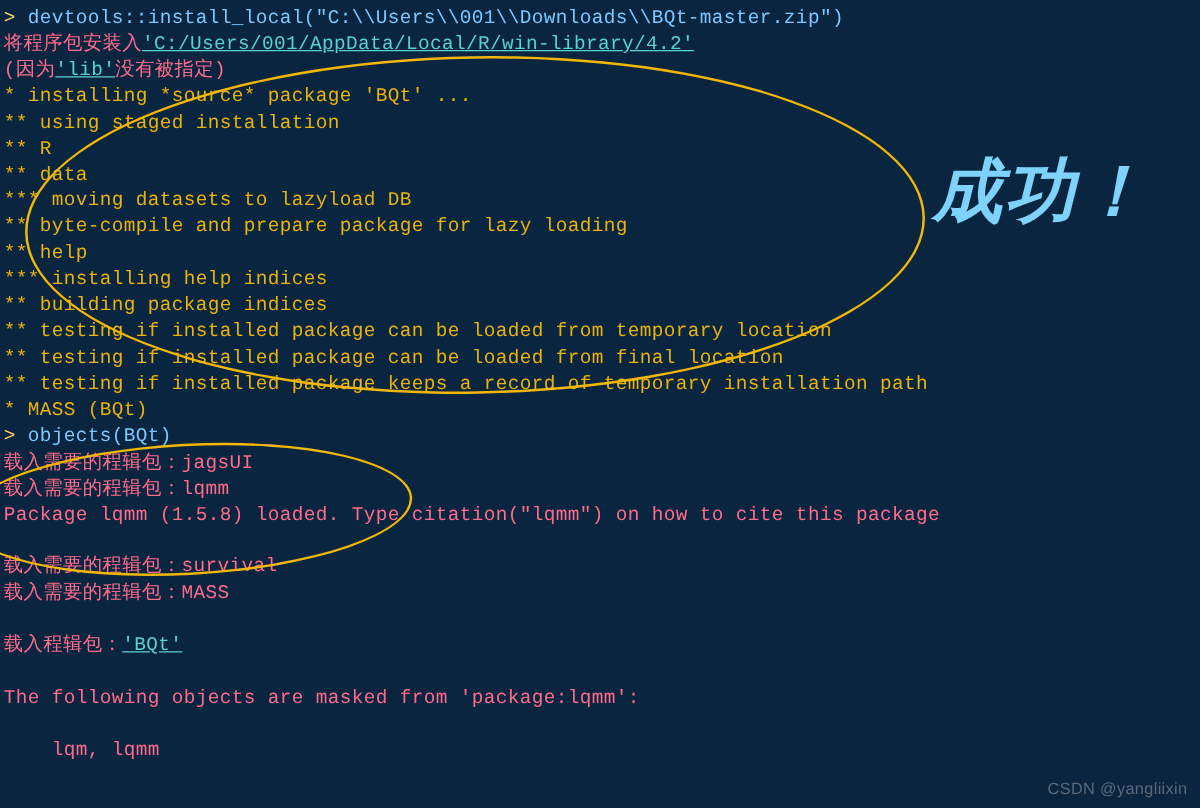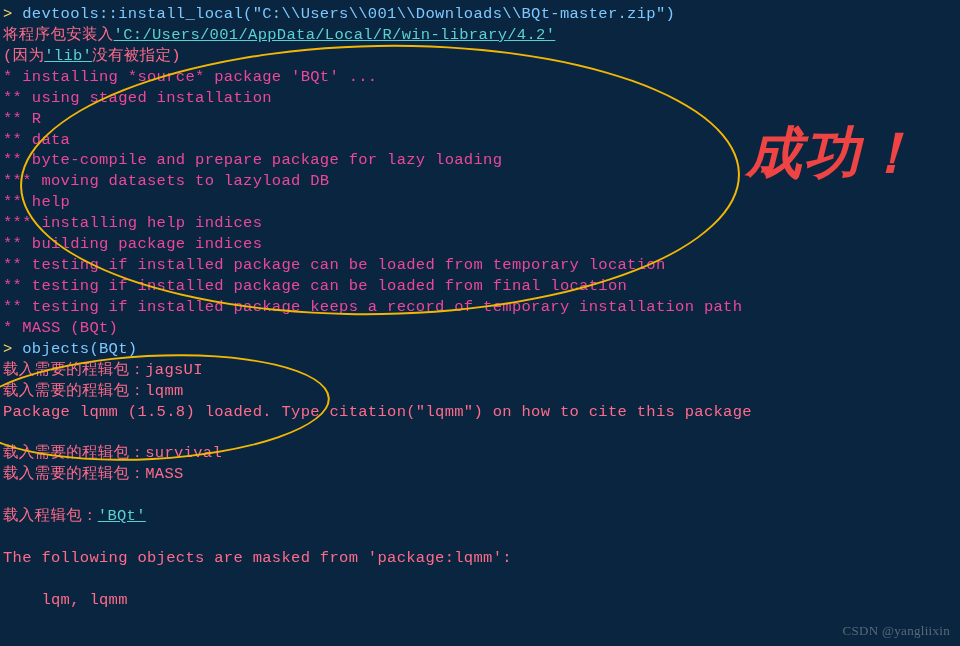--- a/index.html
+++ b/index.html
@@ -30,40 +30,40 @@
     }
     .msg-red {
       color: #ff6b8a;
       font-family: Liberation Mono, monospace;
     }
     .quote-cyan {
       color: #5ad1d1;
       text-decoration: underline;
     }
     .output-gray {
-      color: #ec4899;
+      color: #eab308;
     }
     .success-label {
       position: absolute;
       top: 115px;
       right: 40px;
       font-size: 56px;
       font-weight: 900;
-      color: #ef4444;
+      color: #7dd3fc;
       font-family: 'Microsoft YaHei', sans-serif;
       font-style: italic;
       letter-spacing: 2px;
     }
     .watermark {
       position: absolute;
       bottom: 6px;
       right: 10px;
       color: #5a6a78;
       font-size: 13px;
-      font-family: Liberation Serif, serif;
+      font-family: Liberation Sans, sans-serif;
     }
     .ellipse {
       position: absolute;
       border: 2.5px solid #f2b705;
       border-radius: 50%;
       pointer-events: none;
     }
     .ellipse1 {
       top: 45px;
       left: 20px;
@@ -86,22 +86,22 @@
 <body>
 
 <div>
   <div class="line"><span class="prompt">&gt; </span><span class="cmd">devtools::install_local("C:\\Users\\001\\Downloads\\BQt-master.zip")</span></div>
   <div class="line"><span class="msg-red">将程序包安装入</span><span class="quote-cyan">'C:/Users/001/AppData/Local/R/win-library/4.2'</span></div>
   <div class="line"><span class="msg-red">(因为</span><span class="quote-cyan">'lib'</span><span class="msg-red">没有被指定)</span></div>
   <div class="line output-gray">* installing *source* package 'BQt' ...</div>
   <div class="line output-gray">** using staged installation</div>
   <div class="line output-gray">** R</div>
   <div class="line output-gray">** data</div>
+  <div class="line output-gray">*** moving datasets to lazyload DB</div>
   <div class="line output-gray">** byte-compile and prepare package for lazy loading</div>
-  <div class="line output-gray">*** moving datasets to lazyload DB</div>
   <div class="line output-gray">** help</div>
   <div class="line output-gray">*** installing help indices</div>
   <div class="line output-gray">** building package indices</div>
   <div class="line output-gray">** testing if installed package can be loaded from temporary location</div>
   <div class="line output-gray">** testing if installed package can be loaded from final location</div>
   <div class="line output-gray">** testing if installed package keeps a record of temporary installation path</div>
   <div class="line output-gray">* MASS (BQt)</div>
   <div class="line"><span class="prompt">&gt; </span><span class="cmd">objects(BQt)</span></div>
   <div class="line msg-red">载入需要的程辑包：jagsUI</div>
   <div class="line msg-red">载入需要的程辑包：lqmm</div>

